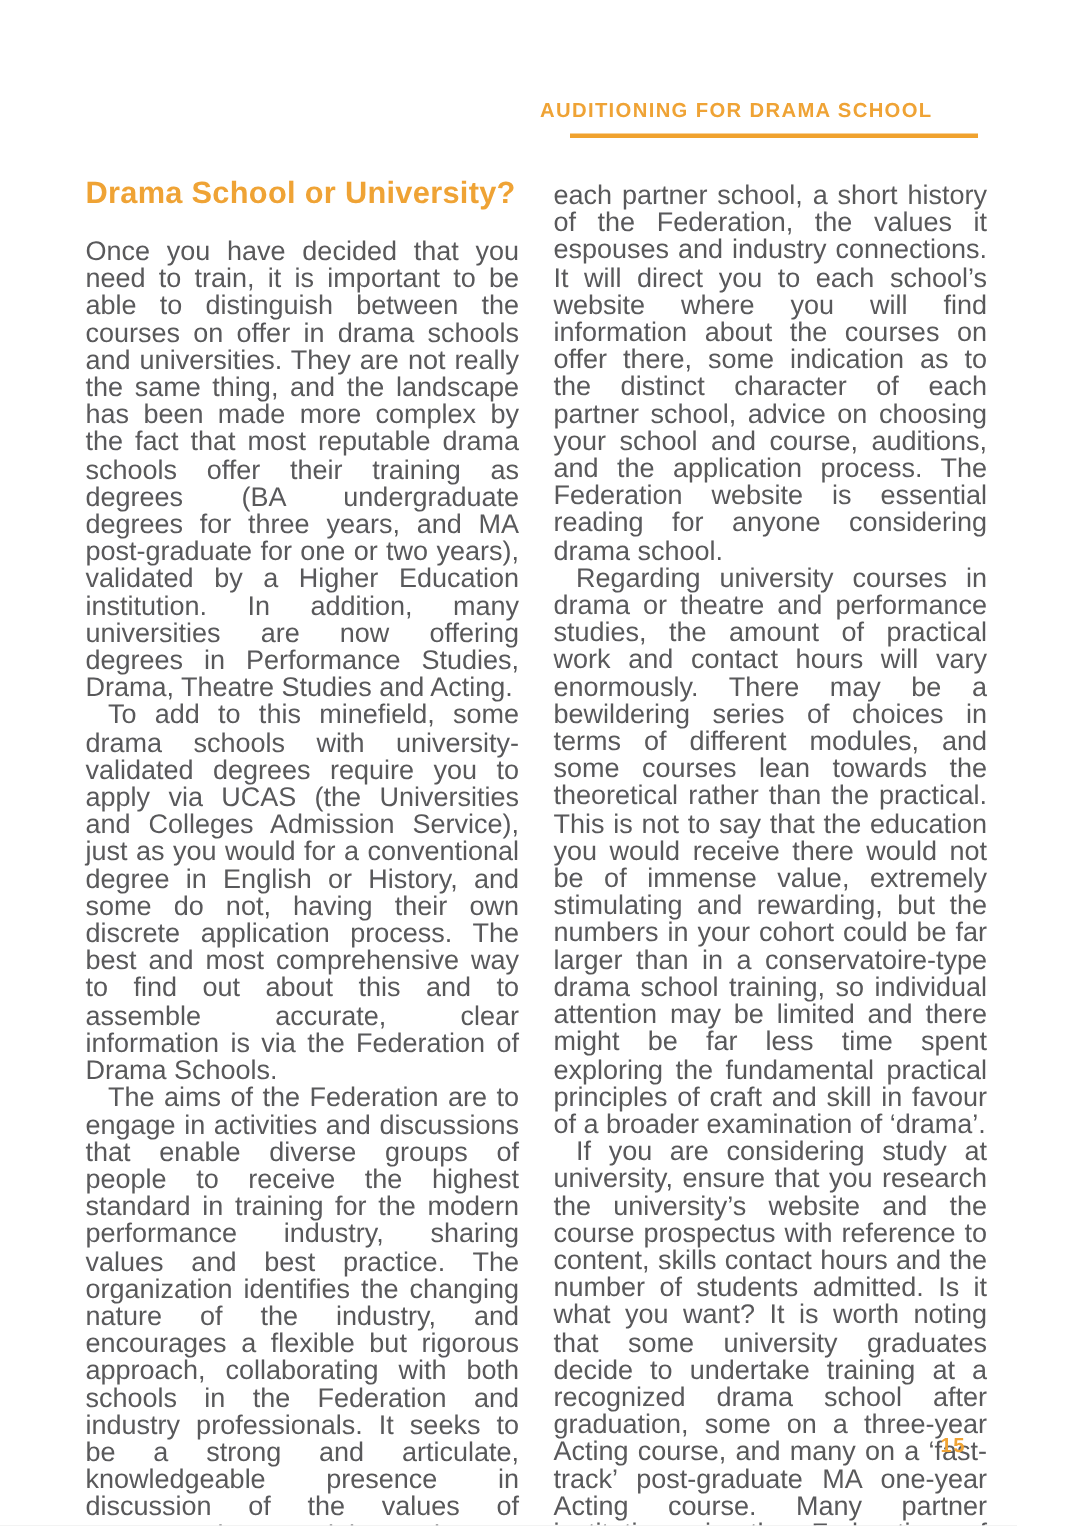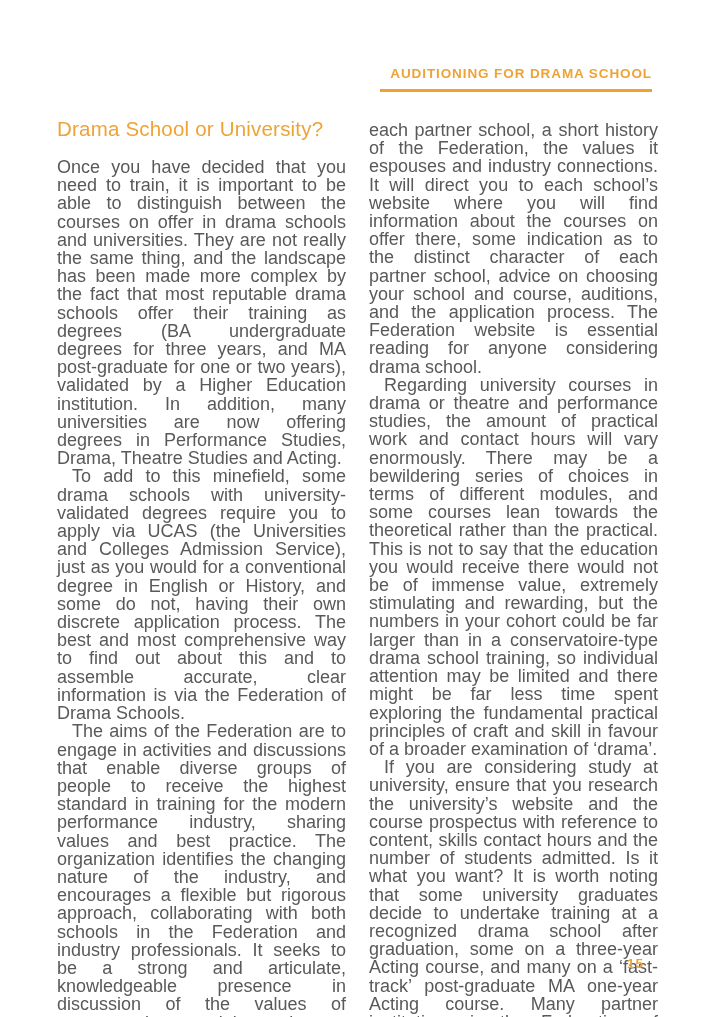--- a/index.html
+++ b/index.html
@@ -15,21 +15,20 @@
     margin: 0 auto;
     background: #ffffff;
     overflow: hidden;
   }
   
   .running-header {
     position: absolute;
     top: 66px;
     right: 62px;
     width: 292px;
-    text-align: right;
   }
   .running-header .rh-text {
     display: block;
     color: #efa335;
     font-size: 13.5px;
     font-weight: 600;
     letter-spacing: 0.9px;
     white-space: nowrap;
   }
   .running-header .rh-rule {
@@ -52,21 +51,21 @@
   .col {
     width: 289px;
     flex: 0 0 289px;
   }
   .col-right { padding-top: 5px; }
   h1.section-title {
     margin: 0 0 16px 0;
     color: #efa335;
     font-size: 20.5px;
     line-height: 26px;
-    font-weight: 400;
+    font-weight: 700;
     letter-spacing: 0.2px;
   }
   .col p {
     margin: 0;
     color: #59595b;
     font-size: 18px;
     line-height: 18.2px;
     text-align: justify;
     hyphens: auto;
     -webkit-hyphens: auto;

